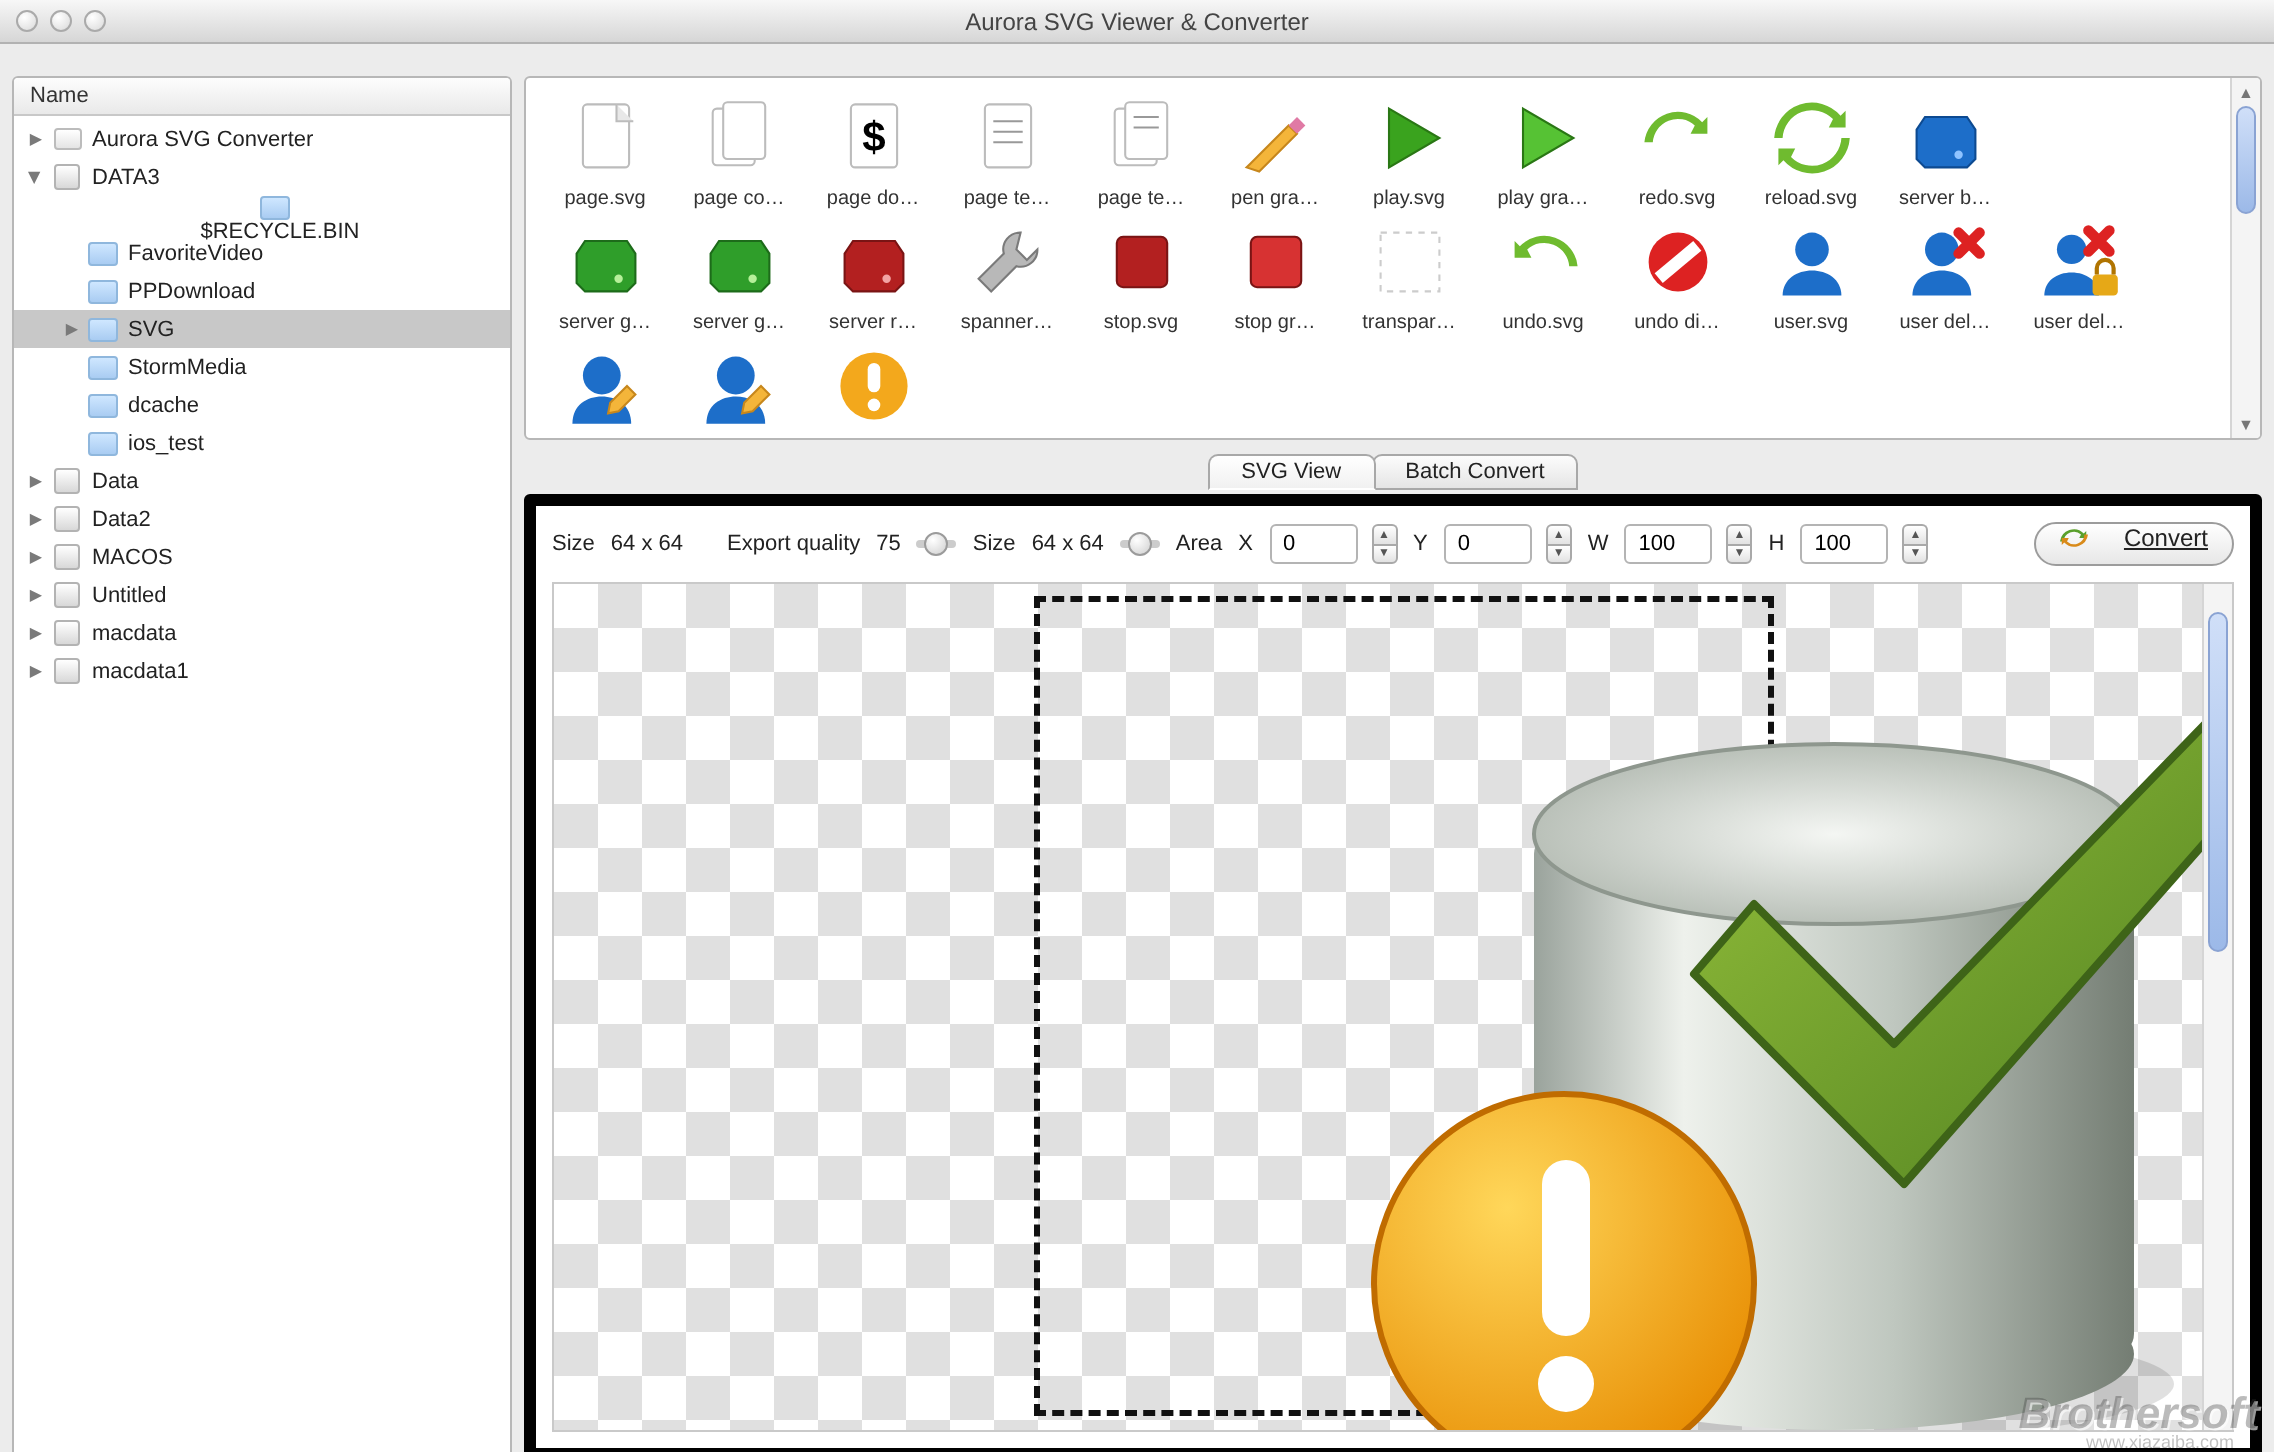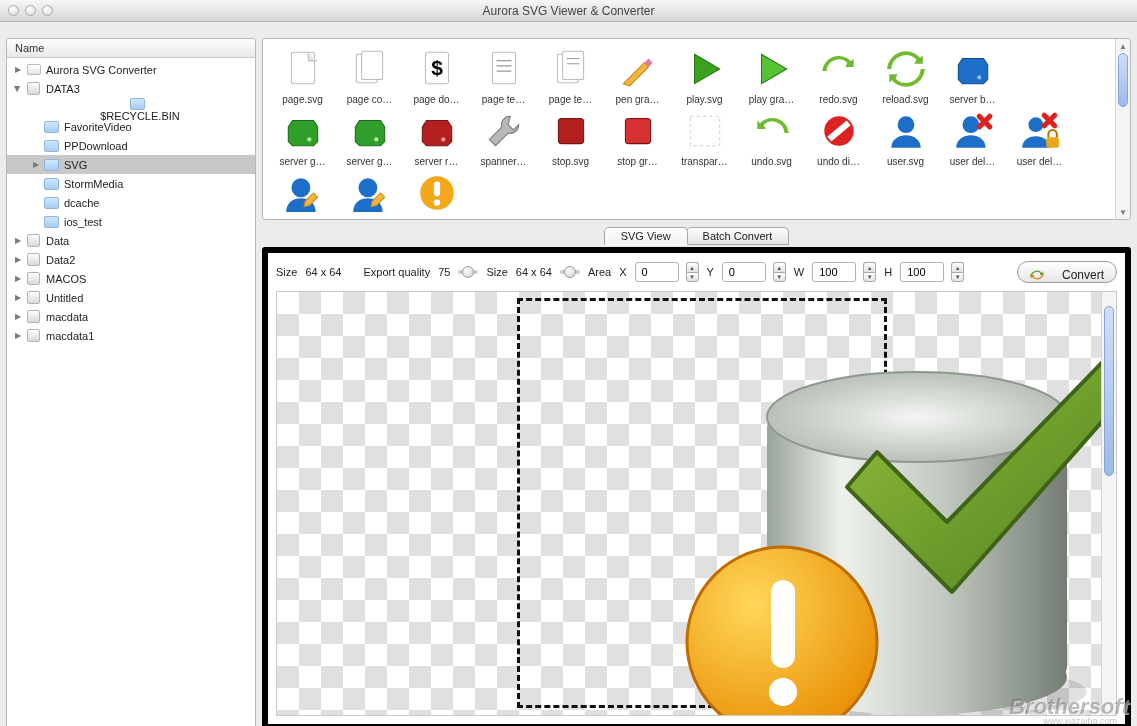--- a/index.html
+++ b/index.html
@@ -146,21 +146,21 @@
   }
   .num-input input { border:0; outline:0; width:100%; font-size:11px; background:transparent;}
   .stepper { display:flex; flex-direction:column; margin-left:-1px;}
   .stepper .st { width:13px; height:10px; border:1px solid #a9a9a9; background:linear-gradient(#fff,#e2e2e2); font-size:6px; display:flex;align-items:center;justify-content:center; color:#555;}
   .stepper .st:first-child{border-bottom:0; border-top-left-radius:3px;border-top-right-radius:3px;}
   .stepper .st:last-child{border-bottom-left-radius:3px;border-bottom-right-radius:3px;}
   .convert-btn {
     margin-left:auto;
     height:22px; padding:0 12px; border:1px solid #9c9c9c; border-radius:11px;
     background:linear-gradient(#ffffff,#e7e7e7);
-    display:flex; align-items:flex-end; gap:18px; font-size:12px; color:#222;
+    display:flex; align-items:flex-start; gap:18px; font-size:12px; color:#222;text-decoration:underline;
   }
   .convert-btn .ic { width:14px;height:14px; }
 
   .canvas-wrap { flex:1; position:relative; border:1px solid #c9c9c9; background:#fff; overflow:hidden;}
   .checker {
     position:absolute; inset:0;
     background-image:
       linear-gradient(45deg,#e0e0e0 25%,transparent 25%,transparent 75%,#e0e0e0 75%),
       linear-gradient(45deg,#e0e0e0 25%,transparent 25%,transparent 75%,#e0e0e0 75%);
     background-size:44px 44px;

